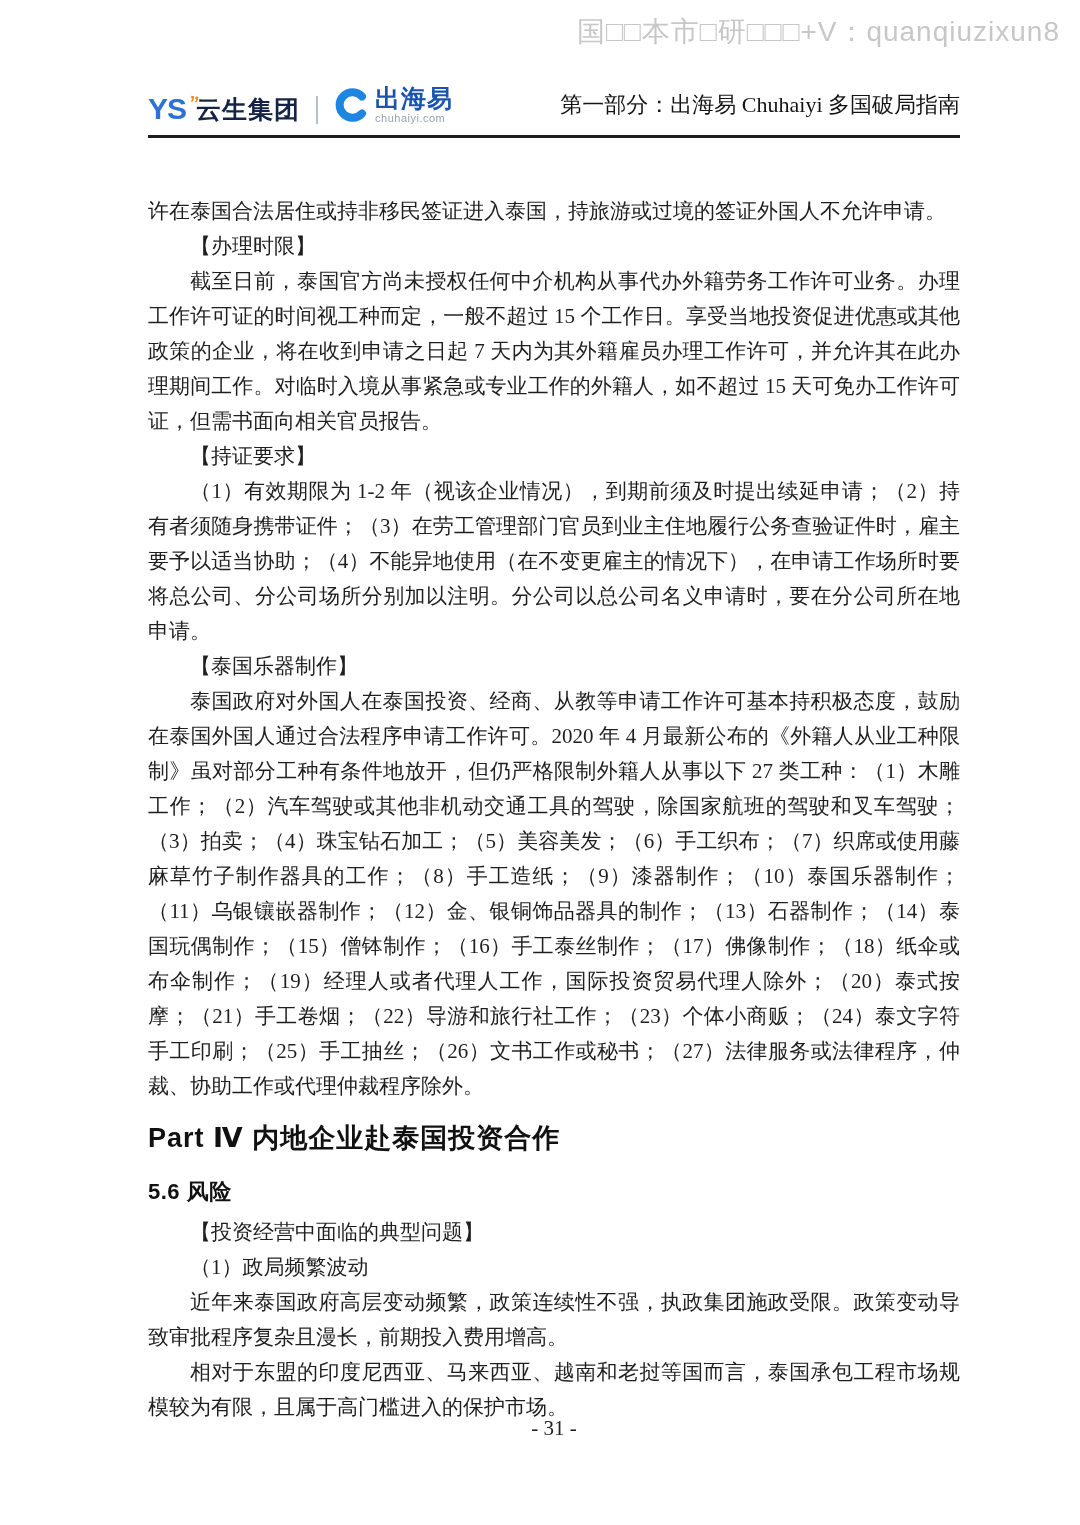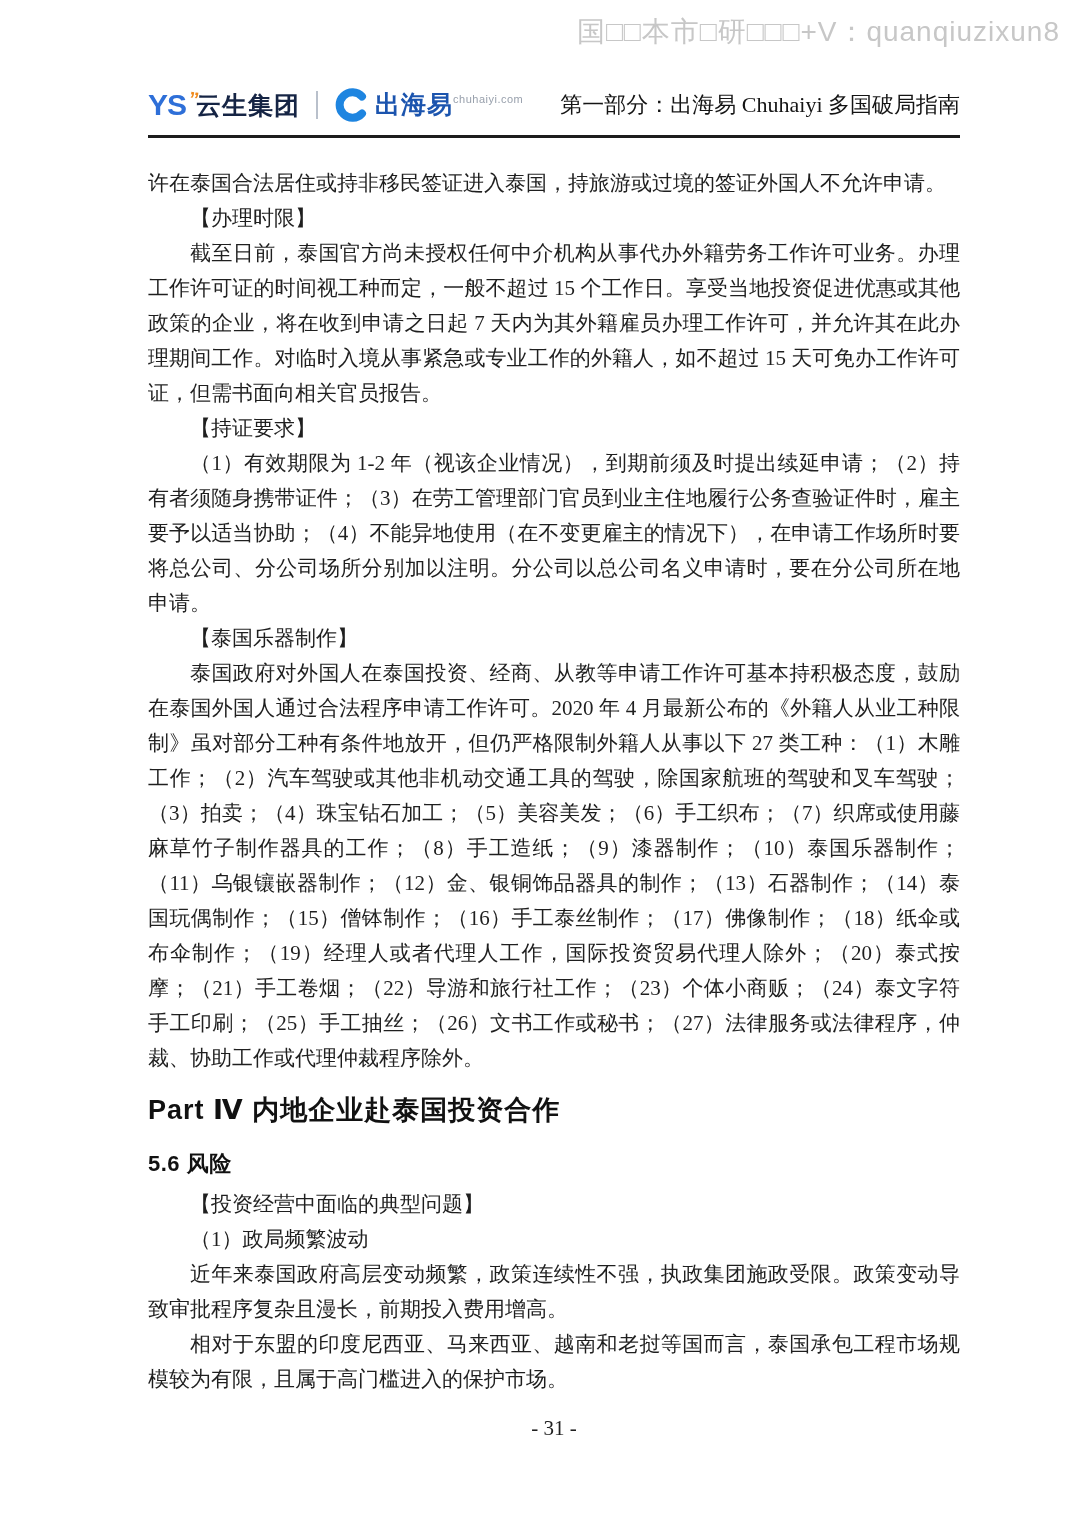--- a/index.html
+++ b/index.html
@@ -29,21 +29,21 @@
     top: 82px;
     left: 148px;
     width: 812px;
     height: 56px;
     display: flex;
     align-items: center;
     justify-content: space-between;
     border-bottom: 3px solid #1c1c1c;
     padding-bottom: 8px;
   }
-  .logo-group { display: flex; align-items: center; gap: 12px; }
+  .logo-group { display: flex; align-items: flex-end; gap: 12px; }
   .ys-logo { display: flex; align-items: flex-start; }
   .ys-mark {
     font-family: "Liberation Sans", "DejaVu Sans", sans-serif;
     font-weight: 800;
     font-size: 30px;
     line-height: 30px;
     color: #2e6fd8;
     letter-spacing: -1px;
     position: relative;
   }
@@ -61,21 +61,21 @@
     font-weight: 800;
     font-size: 25px;
     line-height: 30px;
     color: #152444;
     margin-left: 10px;
     letter-spacing: 1px;
   }
   .logo-divider { width: 2px; height: 28px; background: #b9c0cb; margin: 0 4px; }
   .chy-logo { display: flex; align-items: center; gap: 7px; }
   .chy-icon-svg { display: block; }
-  .chy-text-stack { display: flex; flex-direction: row; line-height: 1; }
+  .chy-text-stack { display: flex; flex-direction: column; line-height: 1; }
   .chy-name {
     font-family: "Liberation Sans", "DejaVu Sans", sans-serif;
     font-weight: 800;
     font-size: 25px;
     color: #1b54ae;
     letter-spacing: 1px;
   }
   .chy-domain {
     font-family: "Liberation Sans", "DejaVu Sans", sans-serif;
     font-size: 11px;
@@ -90,21 +90,21 @@
     white-space: nowrap;
   }
   .doc-body {
     position: absolute;
     top: 166px;
     left: 148px;
     width: 812px;
     font-size: 21px;
     line-height: 35px;
   }
-  .t-cont { text-align: justify; }
+  .t-cont { text-align: justify; margin-top: 28px; }
   .t-label { text-indent: 2em; }
   .t-para { text-indent: 2em; text-align: justify; }
   .t-sub { text-indent: 2em; }
   .t-h1 {
     font-family: "Liberation Sans", "DejaVu Sans", sans-serif;
     font-weight: 700;
     font-size: 27px;
     line-height: 38px;
     color: #111111;
     margin-top: 15px;

